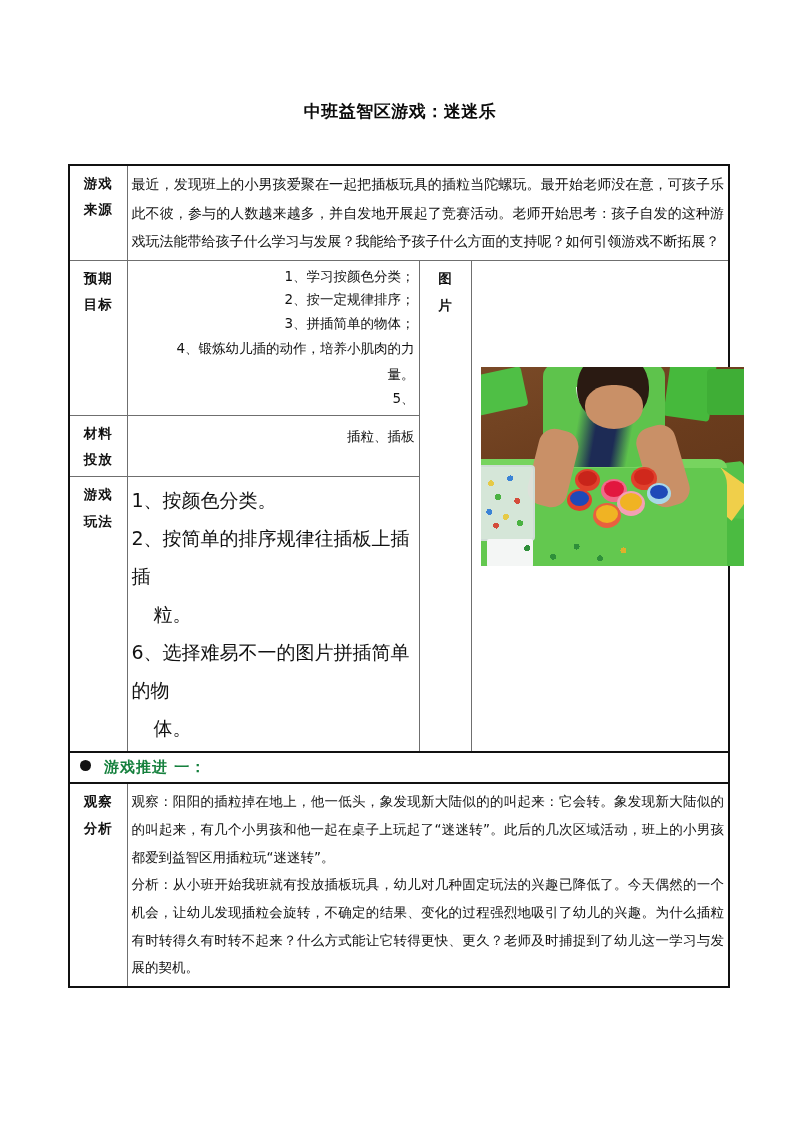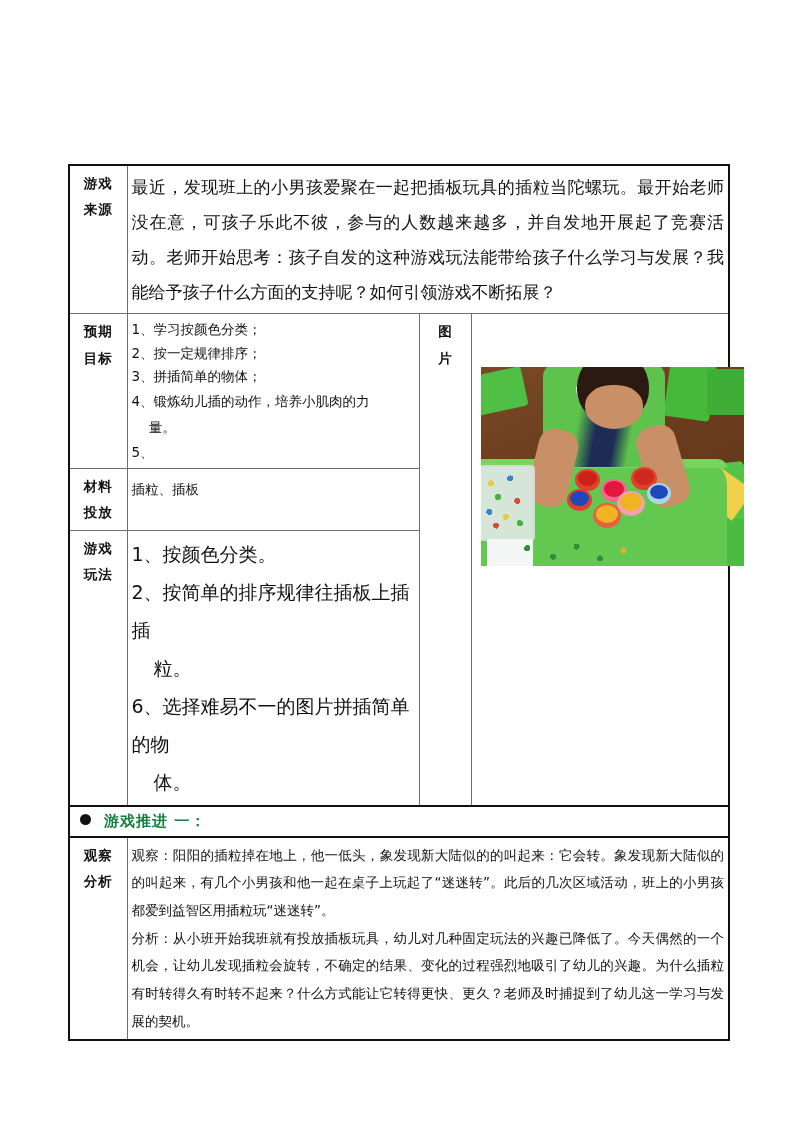--- a/index.html
+++ b/index.html
@@ -52,32 +52,33 @@
     vertical-align: middle;
     font-size: 13.5px;
     font-weight: bold;
     line-height: 1.95;
     letter-spacing: 1px;
     padding: 4px 2px;
   }
   .label-cell .lab-line { display: block; white-space: nowrap; }
 
   .body-cell {
-    font-size: 17px;
+    font-size: 14px;
     line-height: 2.05;
     padding: 10px 9px 10px 10px;
     text-align: justify;
     text-justify: inter-ideograph;
   }
   .body-cell p { margin: 0; }
 
   .list-cell {
     font-size: 13.5px;
     line-height: 1.72;
     padding: 7px 8px 7px 9px;
+    text-align: right;
   }
   .list-cell .li {
     display: block;
     white-space: pre-wrap;
   }
   .list-cell .li.wide { line-height: 1.95; }
 
   .play-cell {
     font-size: 19px;
     line-height: 2.0;
@@ -195,20 +196,21 @@
            background: #f4f6f5; border-radius: 2px; }
   .yellow-mat { left: 226px; top: 104px; width: 44px; height: 48px;
                 background: #f0cf4a; transform: rotate(18deg);
                 clip-path: polygon(10% 0%, 100% 26%, 74% 100%, 0% 70%); }
 </style>
 </head>
 <body>
 
 <div id="page">
 
+  <div class="doc-title">中班益智区游戏：迷迷乐</div>
 
   <table class="doc-table">
     <colgroup>
       <col style="width:58px">
       <col style="width:292px">
       <col style="width:52px">
       <col style="width:258px">
     </colgroup>
     <tbody>
 

